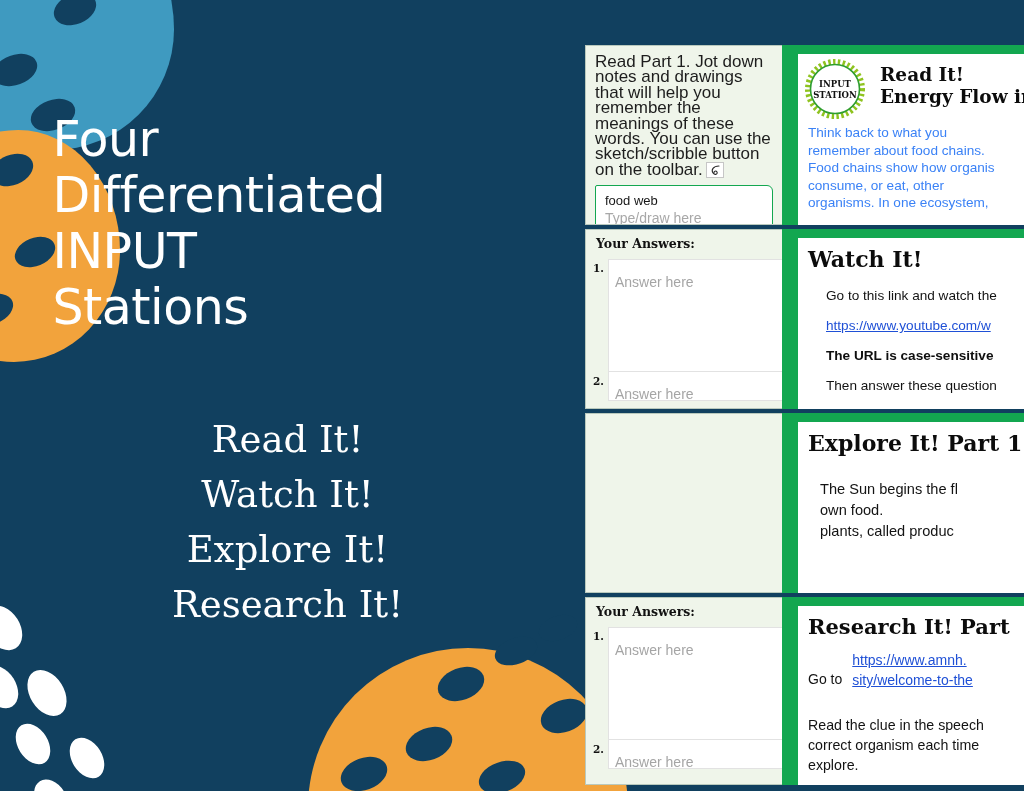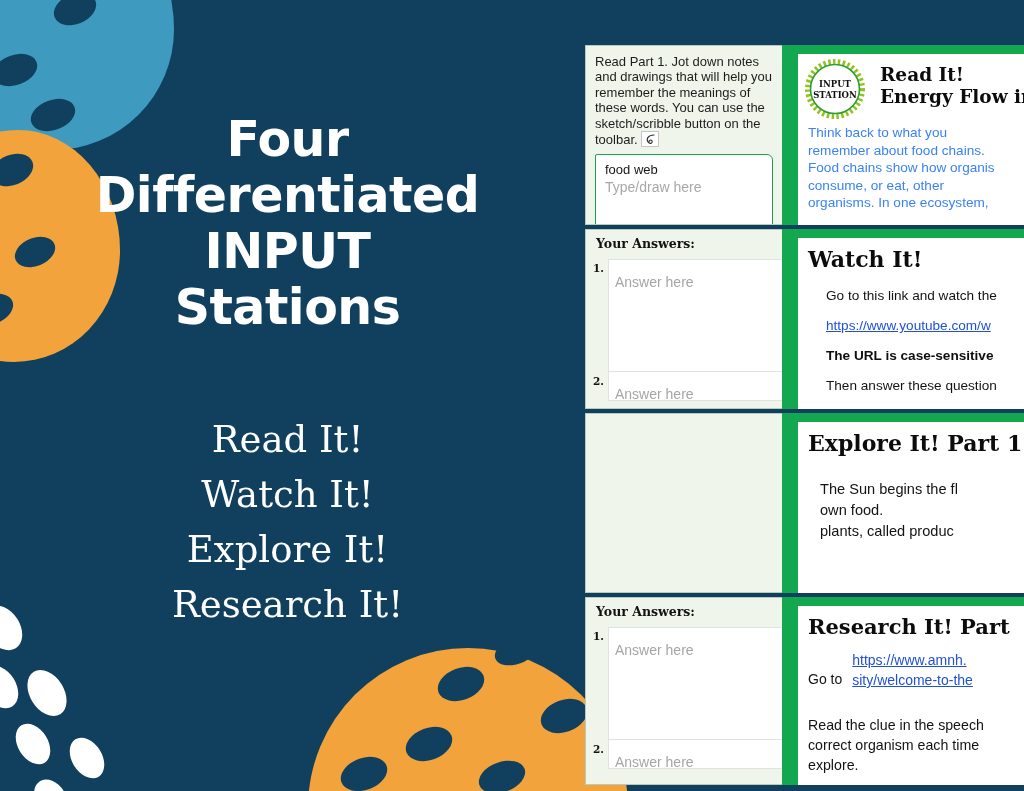--- a/index.html
+++ b/index.html
@@ -35,24 +35,23 @@
   .wdot{position:absolute;background:#ffffff;border-radius:50%;}
 
   
   .left-col{
     position:absolute; left:0; top:0; width:575px; height:791px;
     display:flex; flex-direction:column; align-items:center;
   }
   .title{
     margin-top:112px;
     width:470px;
-    text-align:center;
     color:#ffffff;
     font-family:"DejaVu Sans", sans-serif;
-    font-weight:bold;
+    font-weight:normal;
     font-size:49px;
     line-height:56px;
     letter-spacing:-0.5px;
   }
   .subtitle{
     margin-top:76px;
     width:470px;
     text-align:center;
     color:#ffffff;
     font-family:"DejaVu Serif", serif;
@@ -101,21 +100,21 @@
   }
   .pane-right-inner{
     position:absolute; inset:0;
     padding:8px 0 0 10px;
     overflow:hidden;
   }
 
   
   .instr{
     padding:8px 9px 0 9px;
-    font-size:13px;
+    font-size:17px;
     line-height:15.4px;
     color:#1d1d1d;
   }
   .sketch-ico{
     display:inline-block;
     width:18px;height:16px;
     border:1px solid #c6c6c6;
     background:#fff;
     vertical-align:-3px;
     margin-left:3px;

